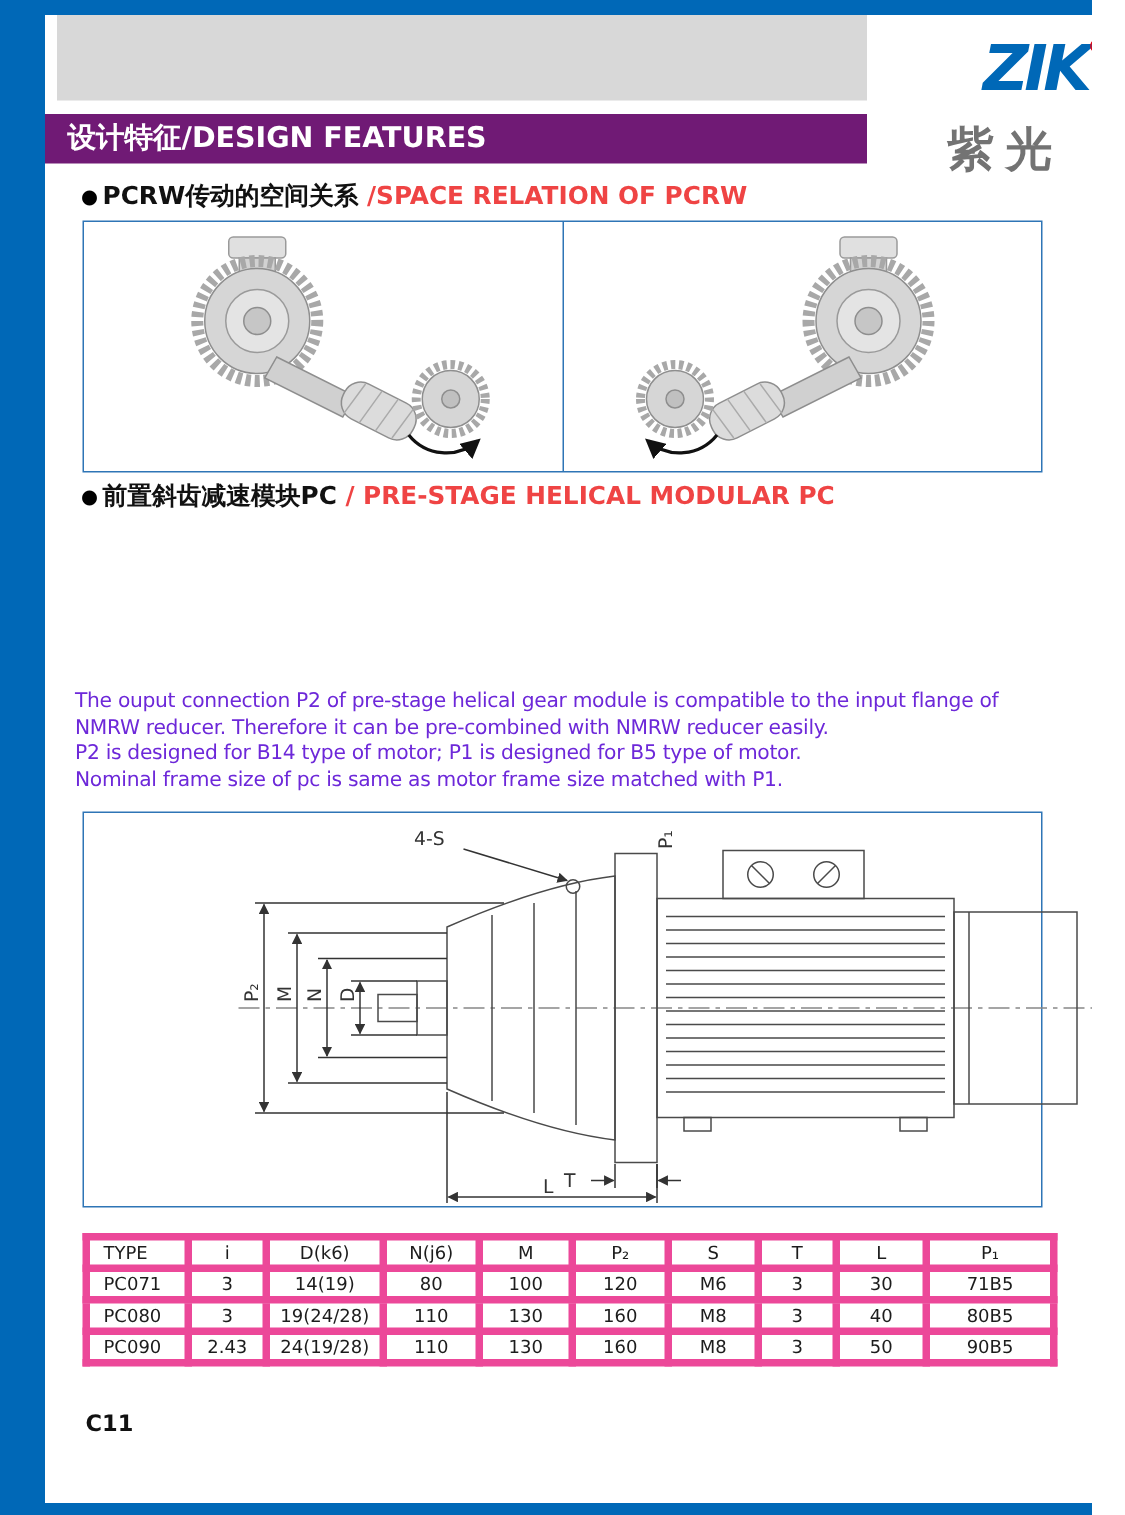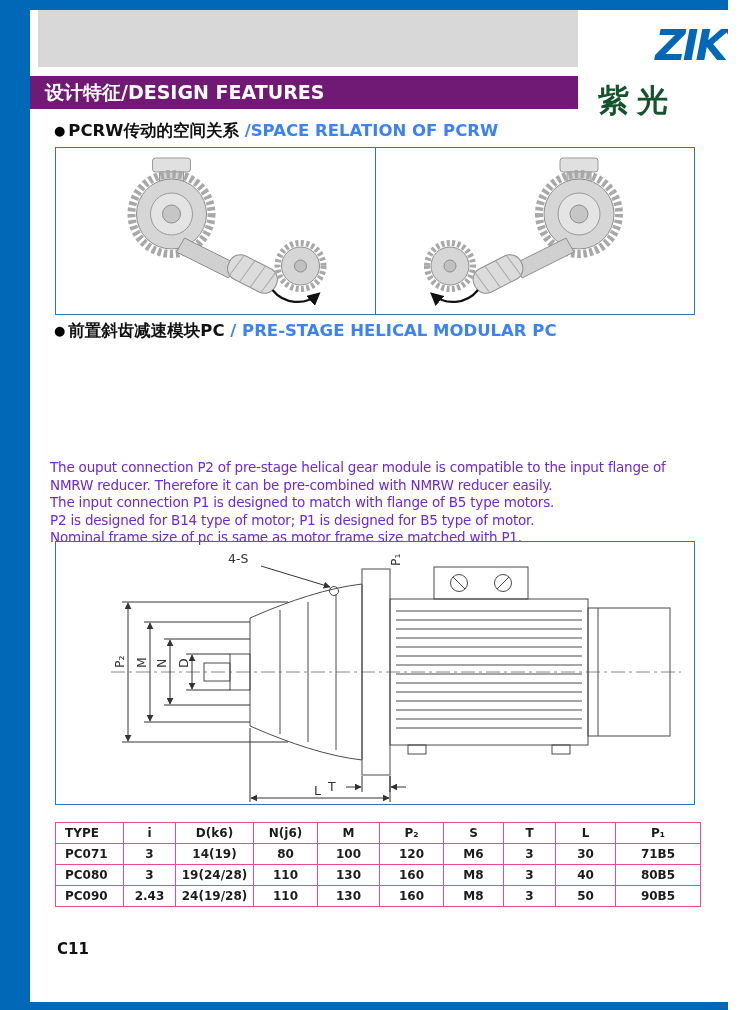--- a/index.html
+++ b/index.html
@@ -12,53 +12,53 @@
   .frame-right  { position:absolute; left:744px; top:0; width:6px; height:1010px; background:#0068b7; }
   .frame-bottom { position:absolute; left:0; top:1002px; width:750px; height:8px; background:#0068b7; }
 
   .gray-block { position:absolute; left:38px; top:10px; width:540px; height:57px; background:#d8d8d8; }
 
   .logo { position:absolute; left:590px; top:20px; width:148px; height:50px;
           display:flex; align-items:center; justify-content:flex-end; }
   .logo-text { font-style:italic; font-weight:900; font-size:42px; color:#0068b7; letter-spacing:-3px; }
   .logo-reg  { color:#e60012; font-size:13px; font-weight:bold; align-self:flex-start; margin-top:4px; }
 
-  .brand-name { position:absolute; left:598px; top:80px; width:145px; 
-                color:#14532d; font-weight:bold; font-size:31px; letter-spacing:8px; line-height:40px; }
+  .brand-name { position:absolute; left:598px; top:80px; width:145px; text-align:center;
+                color:#737373; font-weight:bold; font-size:31px; letter-spacing:8px; line-height:40px; }
 
   .banner { position:absolute; left:30px; top:76px; width:548px; height:33px; background:#701a75;
             color:#ffffff; font-weight:bold; font-size:19px; line-height:33px; padding-left:15px; }
 
   .bullet-line { position:absolute; left:54px; font-size:16.5px; font-weight:bold; white-space:nowrap; }
   .bullet-line .dot { font-size:13px; margin-right:3px; vertical-align:1px; color:#000; }
   .bullet-line .zh  { color:#111; }
-  .bullet-line .en  { color:#3b82f6; white-space:pre;text-align:right; }
+  .bullet-line .en  { color:#ef4444; white-space:pre;text-align:right; }
   .b1 { top:120px; }
   .b2 { top:320px; }
 
   .image-box { position:absolute; left:55px; top:147px; width:640px; height:168px;
                border:1px solid #2e75b6; display:flex; }
   .image-cell { width:319px; height:166px; }
   .image-cell + .image-cell { border-left:1px solid #2e75b6; }
 
   .zh-block { position:absolute; left:50px; top:344px; width:660px; font-size:14.5px; color:#1c1c1c; }
   .zh-block div { line-height:26px; white-space:nowrap; }
 
   .en-block { position:absolute; left:50px; top:459px; width:670px; font-size:13.5px;
               color:#6d28d9; letter-spacing:-0.2px; }
   .en-block div { line-height:17.6px; white-space:nowrap; }
 
   .drawing-box { position:absolute; left:55px; top:541px; width:640px; height:264px;
-                 border:1px solid #2e75b6; }
+                 border:1px solid #2e75b6;padding-left:48px; }
   .drawing-box svg text { font-size:12.5px; fill:#333; font-family:"DejaVu Sans",sans-serif; }
 
   table.spec { position:absolute; left:55px; top:822px; width:645px; border-collapse:collapse;
                table-layout:fixed; font-size:12px; color:#1c1c1c; }
-  table.spec th, table.spec td { border:1px solid #ec4899; height:21px; text-align:center;
-               font-weight:bold; padding:0 2px; overflow:hidden; }
+  table.spec th, table.spec td { border:5px solid #ec4899; height:21px; text-align:center;
+               font-weight:normal; padding:0 2px; overflow:hidden; }
   table.spec th:first-child, table.spec td:first-child { text-align:left; padding-left:9px; }
 
   .footer-page { position:absolute; left:57px; top:940px; font-size:15px; font-weight:bold; color:#111; }
 </style>
 </head>
 <body>
 
 <div class="page">
 
   <div class="frame-left"></div>
@@ -148,21 +148,20 @@
   </div>
 
   <div class="bullet-line b2">
     <span class="dot">●</span><span class="zh">前置斜齿减速模块PC</span><span class="en"> / PRE-STAGE HELICAL MODULAR PC</span>
   </div>
 
 
   <div class="en-block">
     <div>The ouput connection P2 of pre-stage helical gear module is compatible to the  input flange of</div>
     <div>NMRW reducer. Therefore it can be pre-combined with NMRW reducer easily.</div>
-    <div>The input connection P1 is designed to match with flange of B5 type motors.</div>
     <div>P2 is designed for B14 type of motor; P1 is designed for B5 type of motor.</div>
     <div>Nominal frame size of pc is same as motor frame size matched with P1.</div>
   </div>
 
   <div class="drawing-box">
     <svg width="638" height="262" viewBox="0 0 638 262">
       <defs>
         <marker id="dimarw" viewBox="0 0 10 10" refX="9" refY="5" markerWidth="7" markerHeight="7" orient="auto-start-reverse">
           <path d="M0,0 L10,5 L0,10 Z" fill="#333"></path>
         </marker>

